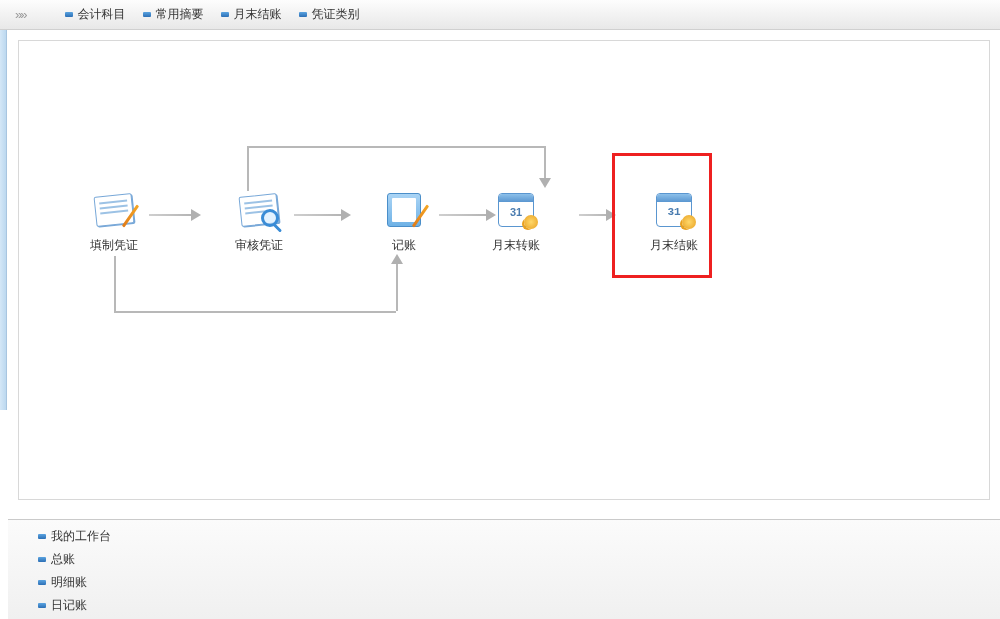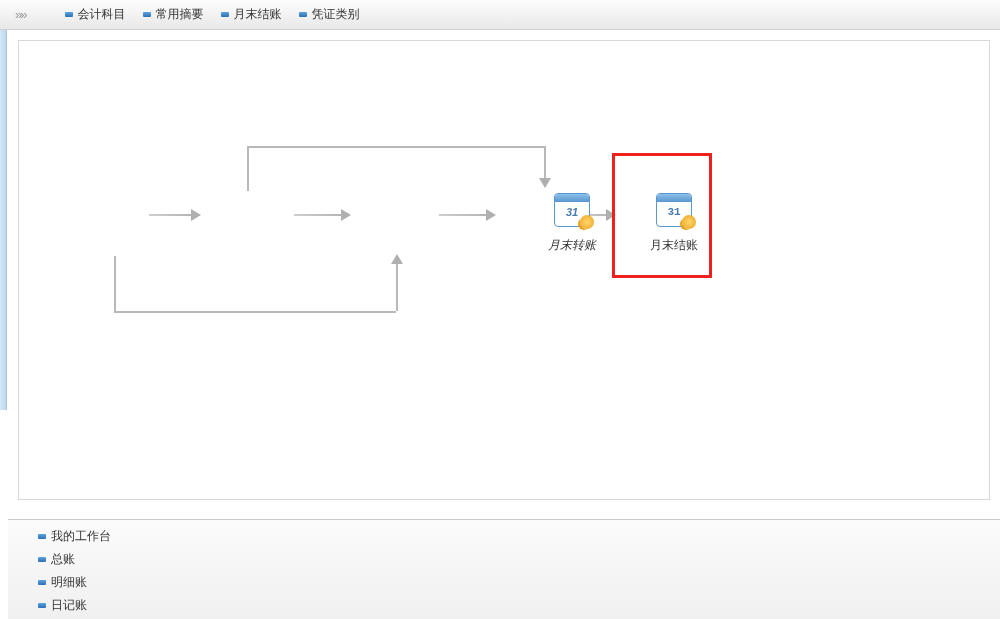--- a/index.html
+++ b/index.html
@@ -304,24 +304,45 @@
     <div class="line-v" style="left:95px; top:215px; height:55px;"></div>
     <div class="line-h" style="left:95px; top:270px; width:282px;"></div>
     <div class="line-v" style="left:377px; top:226px; height:44px;"></div>
     <div class="arrow-down" style="left:377px; top:215px; height:11px; transform: rotate(180deg);"></div>
 
     <div class="arrow" style="left:130px; top:173px; width:50px;"></div>
     <div class="arrow" style="left:275px; top:173px; width:55px;"></div>
     <div class="arrow" style="left:420px; top:173px; width:55px;"></div>
     <div class="arrow" style="left:560px; top:173px; width:35px;"></div>
 
-
-
-
-    <div class="node" style="left:508px; top:150px;font-style:italic;">
+    <div class="node" style="left:50px; top:150px;">
+      <div class="icon-box">
+        <div class="doc-icon"></div>
+          <div class="pen"></div>
+      </div>
+      <div class="label">填制凭证</div>
+    </div>
+
+    <div class="node" style="left:195px; top:150px;">
+      <div class="icon-box">
+        <div class="doc-icon"></div>
+          <div class="magnifier"></div>
+      </div>
+      <div class="label">审核凭证</div>
+    </div>
+
+    <div class="node" style="left:340px; top:150px;">
+      <div class="icon-box">
+        <div class="notebook"></div>
+          <div class="pen"></div>
+      </div>
+      <div class="label">记账</div>
+    </div>
+
+    <div class="node" style="left:452px; top:150px;">
       <div class="icon-box">
         <div class="calendar"></div>
           <div class="coins"></div>
       </div>
       <div class="label">月末转账</div>
     </div>
 
     <div class="node" style="left:610px; top:150px;font-family:Liberation Mono, monospace;">
       <div class="icon-box">
         <div class="calendar"></div>

